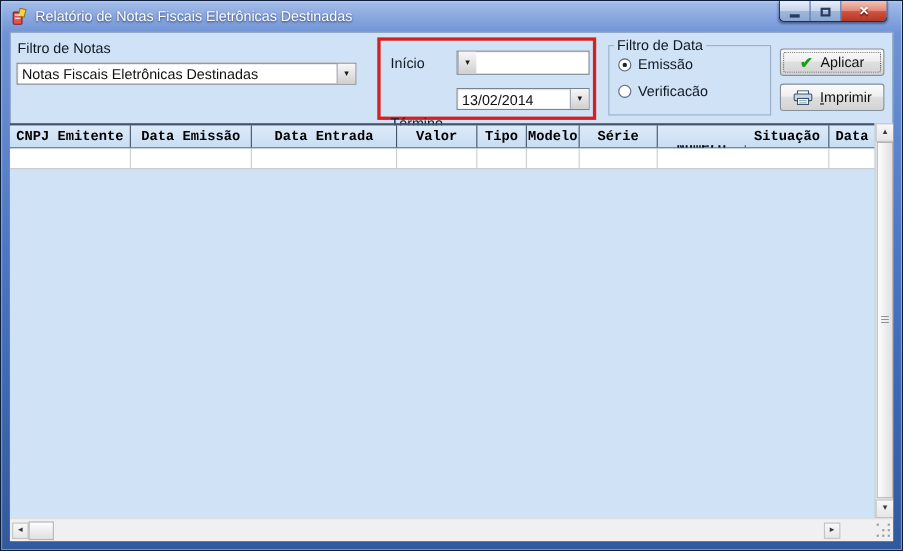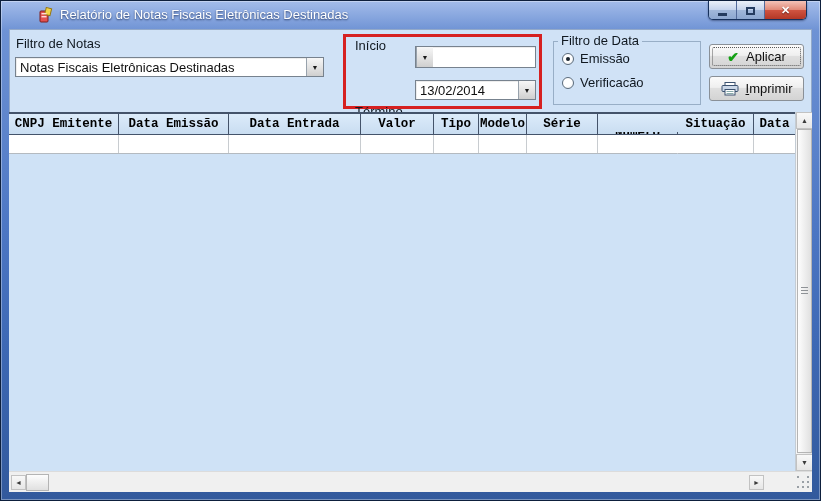--- a/index.html
+++ b/index.html
@@ -6,21 +6,21 @@
   body { font-family: "Liberation Sans", sans-serif; background: #fff; }
 
   .window {
     position: relative; width: 821px; height: 501px;
     background: linear-gradient(180deg, #a3bcea 0%, #6e92d4 6%, #4d77c4 45%, #3d68b4 70%, #32599c 100%);
     border: 1px solid #0d1f3c;
     box-shadow: inset 0 0 0 1px rgba(255,255,255,.35);
   }
 
   
-  .titlebar { position: absolute; left: 0; top: 0; right: 0; height: 28px; margin-left: 28px; }
+  .titlebar { position: absolute; left: 0; top: 0; right: 0; height: 28px; }
   .app-icon { position: absolute; left: 9px; top: 6px; width: 16px; height: 16px; }
   .title-text {
     position: absolute; left: 31px; top: 6px; font-size: 13px; color: #ffffff;
     text-shadow: 0 1px 2px rgba(5,20,60,.75); white-space: nowrap;
   }
   .winbtns {
     position: absolute; top: 0; right: 13px; display: flex; height: 19px;
     border: 1px solid #16305c; border-top: none; border-radius: 0 0 5px 5px;
     overflow: hidden; box-shadow: 0 1px 2px rgba(0,10,40,.4);
   }
@@ -54,21 +54,21 @@
   .combo .val { flex: 1; font-size: 13px; color: #101010; padding: 2px 4px; white-space: nowrap; overflow: hidden; }
   .combo .dd {
     width: 17px; display: flex; align-items: center; justify-content: center;
     background: linear-gradient(180deg,#f7f7f7,#e2e2e2 55%,#cfcfcf);
     border-left: 1px solid #98a2ac; font-size: 7px; color: #1a1a1a;
   }
   .combo-notes { left: 6px; top: 28px; width: 309px; height: 20px; }
 
   
   .redbox { position: absolute; left: 334px; top: 5px; width: 199px; height: 75px; border: 3px solid #d62020; }
-  .redbox .lbl-start { position: absolute; left: 9px; top: 1px; text-align: center; }
+  .redbox .lbl-start { position: absolute; left: 9px; top: 13px; text-align: center; }
   .redbox .lbl-end   { position: absolute; left: 9px; top: 47px; margin-top: 20px; }
   .combo-start { left: 69px; top: 9px;  width: 121px; height: 22px; }
   .combo-end   { left: 69px; top: 43px; width: 121px; height: 20px; }
 
   
   .group { position: absolute; left: 544px; top: 12px; width: 148px; height: 64px; border: 1px solid #98aec6; }
   .group .legend { position: absolute; top: -9px; left: 4px; background: #d0e2f6; padding: 0 3px; font-size: 13px; color: #101820; }
   .radio-row { position: absolute; left: 8px; display: flex; align-items: center; gap: 6px; }
   .radio-row.r1 { top: 9px; text-align: center; } .radio-row.r2 { top: 33px; }
   .radio {

